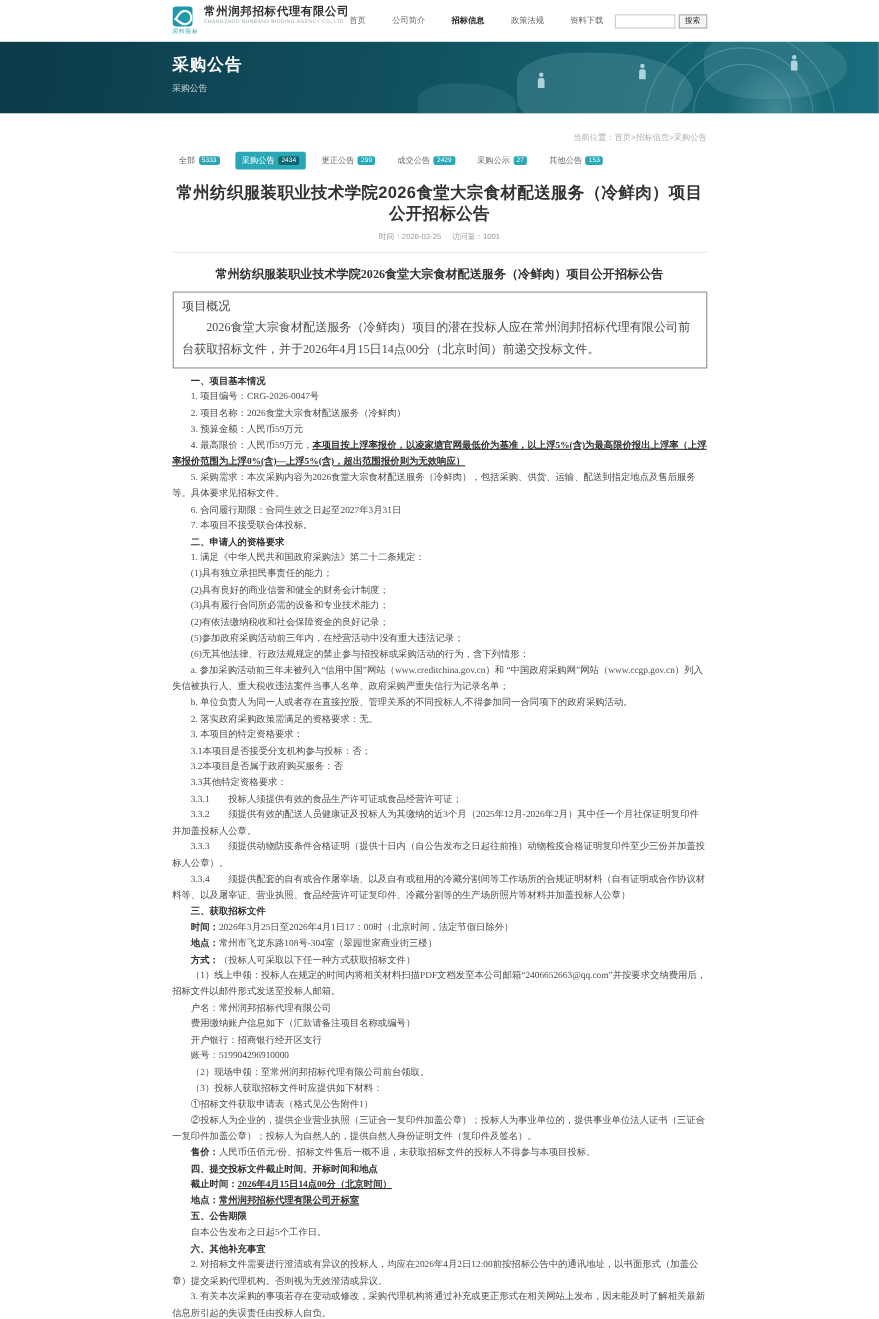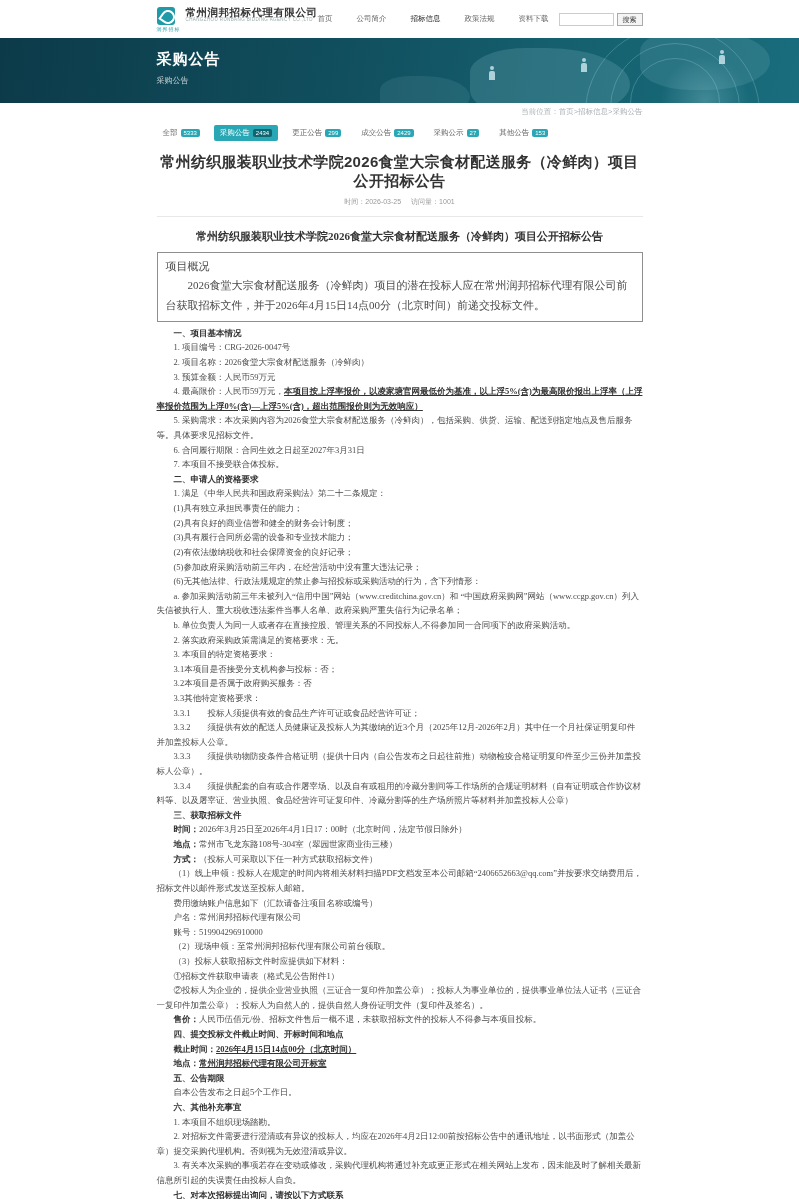--- a/index.html
+++ b/index.html
@@ -12,41 +12,41 @@
   .header .container { display:flex; align-items:center; justify-content:space-between; }
   .logo-wrap { display:flex; align-items:flex-start; gap:5px; cursor:pointer; }
   .logo-mark { width:18px; height:18px; background:#1f9aa8; border-radius:3px; position:relative; overflow:hidden; flex:0 0 auto; }
   .logo-mark:before { content:""; position:absolute; left:4px; top:3px; width:10px; height:10px; border:2px solid #fff; border-radius:50% 50% 50% 0; transform:rotate(35deg); }
   .logo-sub { font-size:5px; color:#1f9aa8; text-align:center; margin-top:1px; letter-spacing:1px; }
   .logo-text-col { line-height:1.1; }
   .company-cn { font-size:10.5px; font-weight:bold; color:#333; letter-spacing:.5px; }
   .company-en { font-size:4.5px; color:#9aa; letter-spacing:.4px; transform-origin:left; }
   .main-nav { display:flex; align-items:center; gap:24px; margin-left:auto; margin-right:10px; }
   .nav-item { font-size:7.5px; color:#666; text-decoration:none; cursor:pointer; white-space:nowrap; }
-  .nav-item.active { color:#222; font-weight:normal; }
+  .nav-item.active { color:#222; font-weight:bold; }
   .search-box { display:flex; align-items:center; gap:3px; }
   .search-input { width:55px; height:13px; border:1px solid #ccc; font-size:7px; padding:0 3px; outline:none; }
   .search-btn { height:13px; border:1px solid #aaa; background:#f5f5f5; font-size:7px; color:#333; padding:0 5px; cursor:pointer; line-height:11px; }
 
   
   .banner { height:65px; position:relative; overflow:hidden;
     background:linear-gradient(100deg,#0c3a49 0%,#11505f 45%,#15606f 70%,#196d7c 100%); }
   .banner-deco { position:absolute; inset:0; pointer-events:none; }
   .blob { position:absolute; background:radial-gradient(circle,rgba(173,220,230,.28) 0%,rgba(173,220,230,0) 70%); border-radius:50%; }
   .ring { position:absolute; border:1px solid rgba(180,225,235,.25); border-radius:50%; }
   .map-shape { position:absolute; background:rgba(160,210,222,.18); border-radius:40% 60% 55% 45%; }
   .person { position:absolute; width:7px; height:16px; opacity:.8; }
   .person .p-head { width:4px; height:4px; border-radius:50%; background:#cfeaf0; margin:0 auto; }
   .person .p-body { width:6px; height:9px; background:#cfeaf0; border-radius:2px 2px 0 0; margin:1px auto 0; }
   .banner-inner { position:relative; z-index:2; padding-top:12px; }
   .banner-title { color:#fff; font-size:15px; font-weight:bold; letter-spacing:1px; }
   .banner-sub { color:rgba(255,255,255,.75); font-size:8px; margin-top:6px; }
 
   
-  .breadcrumb-row { margin-top:4px; }
+  .breadcrumb-row { margin-top:17px; }
   .breadcrumb { text-align:right; font-size:7.5px; color:#a9b0b3; cursor:pointer; }
 
   
   .tabs { display:flex; align-items:center; gap:8px; margin-top:8px; }
   .tab { display:flex; align-items:center; gap:3px; font-size:7.5px; color:#666; padding:3px 6px; border-radius:2px; cursor:pointer; white-space:nowrap; }
   .tab .badge { background:#2aa7b5; color:#fff; font-size:6px; padding:1px 3px; border-radius:2px; line-height:1; }
   .tab.active { background:#2aa7b5; color:#fff; }
   .tab.active .badge { background:#0f6570; }
 
   
@@ -198,33 +198,33 @@
       <p class="para"><span class="s-n">3.3其他特定资格要求：</span></p>
       <p class="para"><span class="s-n">3.3.1　　投标人须提供有效的食品生产许可证或食品经营许可证；</span></p>
       <p class="para"><span class="s-n">3.3.2　　须提供有效的配送人员健康证及投标人为其缴纳的近3个月（2025年12月-2026年2月）其中任一个月社保证明复印件并加盖投标人公章。</span></p>
       <p class="para"><span class="s-n">3.3.3　　须提供动物防疫条件合格证明（提供十日内（自公告发布之日起往前推）动物检疫合格证明复印件至少三份并加盖投标人公章）。</span></p>
       <p class="para"><span class="s-n">3.3.4　　须提供配套的自有或合作屠宰场、以及自有或租用的冷藏分割间等工作场所的合规证明材料（自有证明或合作协议材料等、以及屠宰证、营业执照、食品经营许可证复印件、冷藏分割等的生产场所照片等材料并加盖投标人公章）</span></p>
       <p class="para"><span class="s-h">三、获取招标文件</span></p>
       <p class="para"><span class="s-b">时间：</span><span class="s-n">2026年3月25日至2026年4月1日17：00时（北京时间，法定节假日除外）</span></p>
       <p class="para"><span class="s-b">地点：</span><span class="s-n">常州市飞龙东路108号-304室（翠园世家商业街三楼）</span></p>
       <p class="para"><span class="s-b">方式：</span><span class="s-n">（投标人可采取以下任一种方式获取招标文件）</span></p>
       <p class="para"><span class="s-n">（1）线上申领：投标人在规定的时间内将相关材料扫描PDF文档发至本公司邮箱“2406652663@qq.com”并按要求交纳费用后，招标文件以邮件形式发送至投标人邮箱。</span></p>
+      <p class="para"><span class="s-n">户名：常州润邦招标代理有限公司</span></p>
       <p class="para"><span class="s-n">费用缴纳账户信息如下（汇款请备注项目名称或编号）</span></p>
-      <p class="para"><span class="s-n">户名：常州润邦招标代理有限公司</span></p>
+      <p class="para"><span class="s-n">开户银行：招商银行经开区支行</span></p>
       <p class="para"><span class="s-n">账号：519904296910000</span></p>
       <p class="para"><span class="s-n">（2）现场申领：至常州润邦招标代理有限公司前台领取。</span></p>
       <p class="para"><span class="s-n">（3）投标人获取招标文件时应提供如下材料：</span></p>
       <p class="para"><span class="s-n">①招标文件获取申请表（格式见公告附件1）</span></p>
       <p class="para"><span class="s-n">②投标人为企业的，提供企业营业执照（三证合一复印件加盖公章）；投标人为事业单位的，提供事业单位法人证书（三证合一复印件加盖公章）；投标人为自然人的，提供自然人身份证明文件（复印件及签名）。</span></p>
       <p class="para"><span class="s-b">售价：</span><span class="s-n">人民币伍佰元/份、招标文件售后一概不退，未获取招标文件的投标人不得参与本项目投标。</span></p>
       <p class="para"><span class="s-h">四、提交投标文件截止时间、开标时间和地点</span></p>
       <p class="para"><span class="s-b">截止时间：</span><span class="s-u">2026年4月15日14点00分（北京时间）</span></p>
       <p class="para"><span class="s-b">地点：</span><span class="s-u">常州润邦招标代理有限公司开标室</span></p>
       <p class="para"><span class="s-h">五、公告期限</span></p>
       <p class="para"><span class="s-n">自本公告发布之日起5个工作日。</span></p>
       <p class="para"><span class="s-h">六、其他补充事宜</span></p>
-      <p class="para"><span class="s-n">1. 本项目不组织现场踏勘。</span></p>
       <p class="para"><span class="s-n">2. 对招标文件需要进行澄清或有异议的投标人，均应在2026年4月2日12:00前按招标公告中的通讯地址，以书面形式（加盖公章）提交采购代理机构。否则视为无效澄清或异议。</span></p>
       <p class="para"><span class="s-n">3. 有关本次采购的事项若存在变动或修改，采购代理机构将通过补充或更正形式在相关网站上发布，因未能及时了解相关最新信息所引起的失误责任由投标人自负。</span></p>
       <p class="para"><span class="s-h">七、对本次招标提出询问，请按以下方式联系</span></p>
     </div>
 
 </div>
 
 </body></html>

